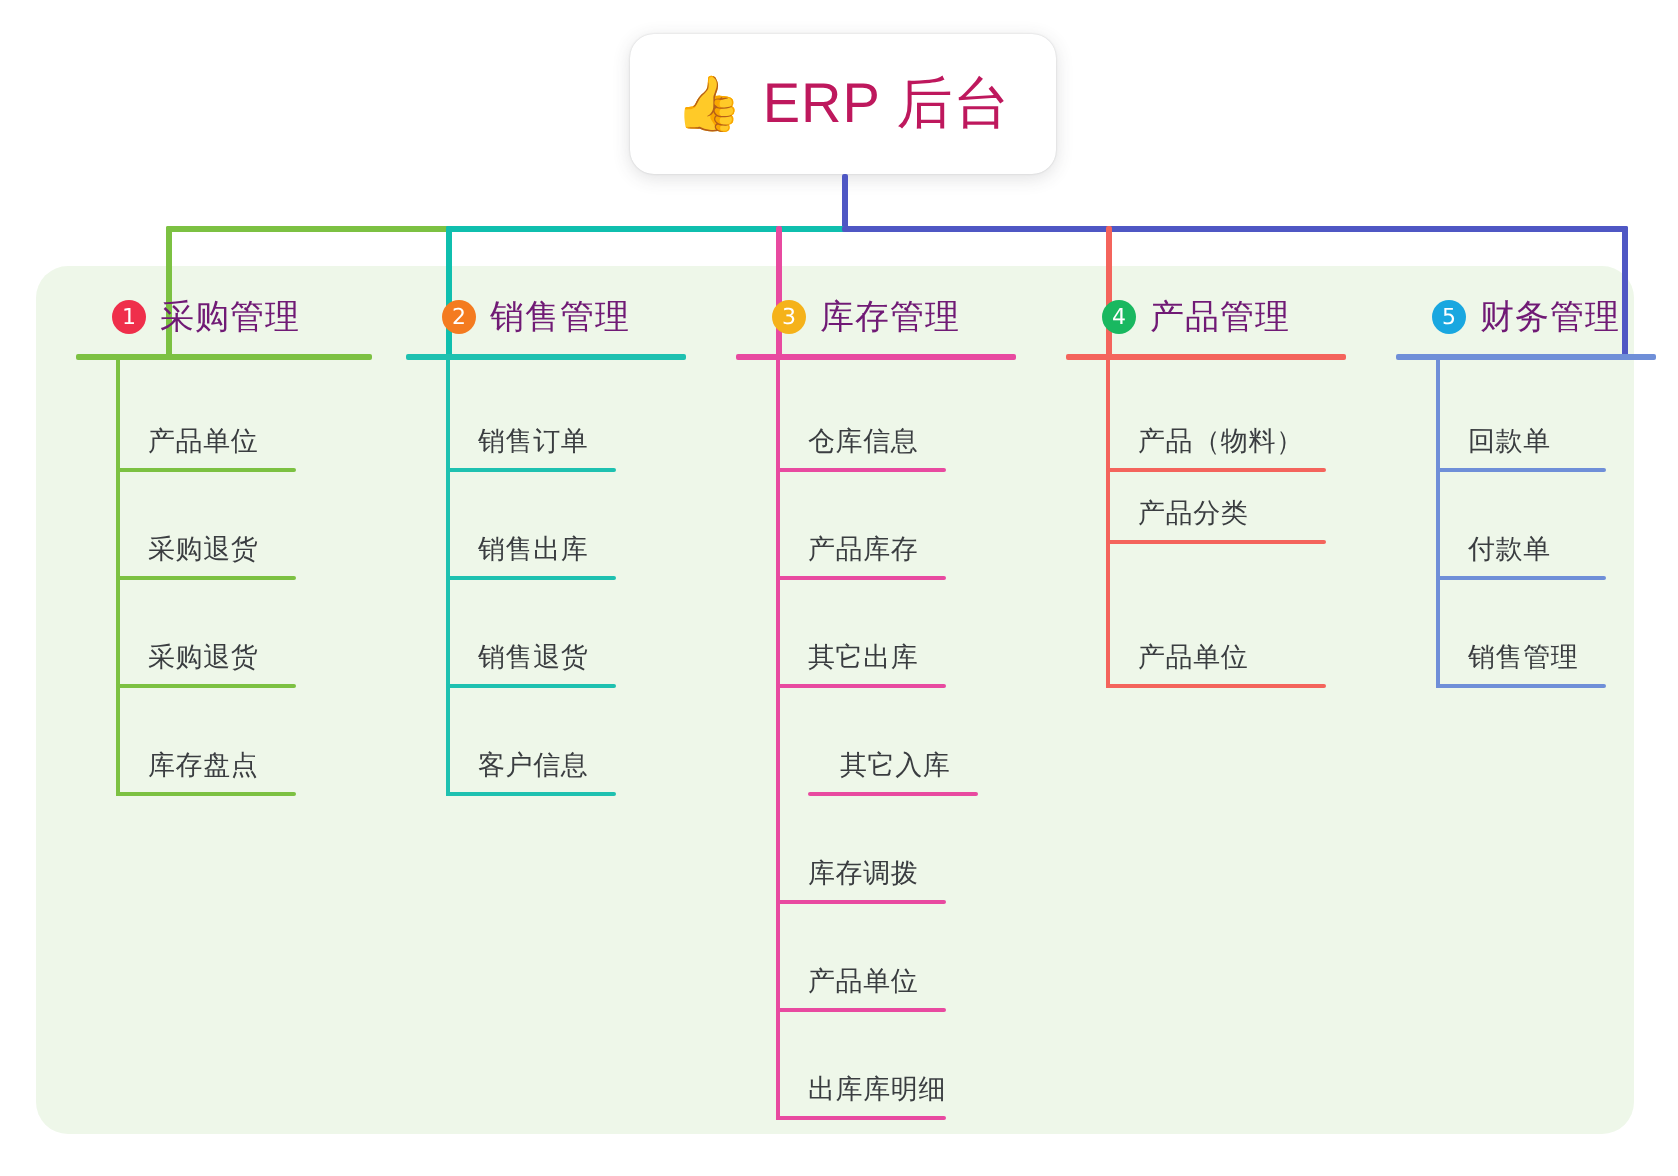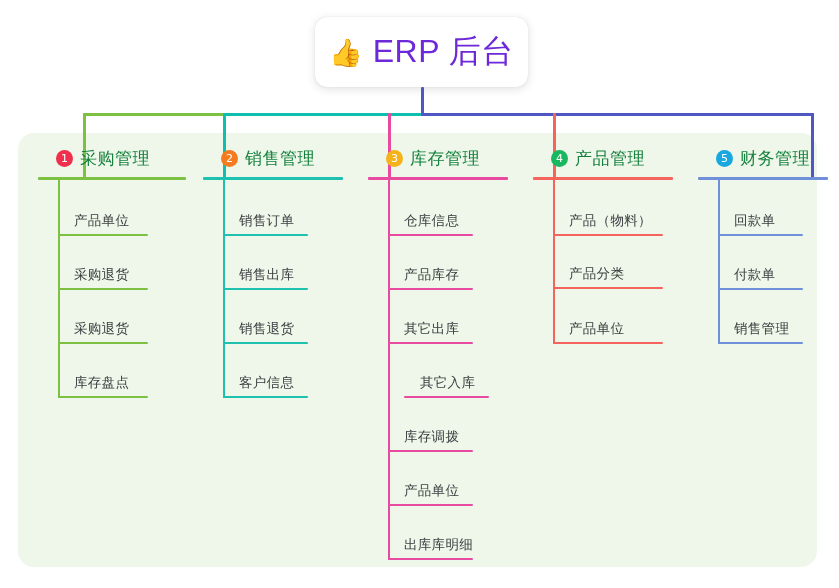--- a/index.html
+++ b/index.html
@@ -39,23 +39,23 @@
     gap: 10px;
     box-sizing: border-box;
   }
   .root-emoji {
     font-family: "DejaVu Sans", sans-serif;
     font-size: 27px;
     line-height: 1;
     color: #f0b429;
   }
   .root-title {
-    font-size: 32px;
+    font-size: 28px;
     letter-spacing: 0.5px;
-    color: #6d28d9;
+    color: #be185d;
     white-space: nowrap;
   }
 
   
   .canvas-panel {
     position: absolute;
     left: 18px;
     top: 133px;
     width: 799px;
     height: 434px;
@@ -94,21 +94,21 @@
     border-radius: 50%;
     color: #ffffff;
     font-size: 11px;
     line-height: 17px;
     text-align: center;
     font-family: "DejaVu Sans", sans-serif;
     flex: 0 0 auto;
   }
   .col-title {
     font-size: 17px;
-    color: #15803d;
+    color: #701a75;
     letter-spacing: 0.5px;
   }
   .col-underline {
     position: absolute;
     height: 3px;
     left: 0;
     top: 32px;
     border-radius: 1px;
   }
   .col-spine {
@@ -253,21 +253,21 @@
         <div class="col-head">
           <span class="badge" style="background: rgb(25, 184, 96);">4</span>
           <span class="col-title">产品管理</span>
         </div>
         <div class="col-underline" style="width: 140px; background: rgb(244, 100, 92);"></div>
         <div class="col-spine" style="height: 165px; background: rgb(244, 100, 92);"></div>
         <div class="leaf" style="top: 55px; width: 110px; height: 36px;">
           <span class="leaf-label">产品（物料）</span>
           <div class="leaf-underline" style="width: 110px; background: rgb(244, 100, 92);"></div>
         </div>
-        <div class="leaf" style="top: 108px; width: 110px; height: 36px; padding-left: 47px;">
+        <div class="leaf" style="top: 91px; width: 110px; height: 36px; padding-left: 47px;">
           <span class="leaf-label">产品分类</span>
           <div class="leaf-underline" style="width: 110px; background: rgb(244, 100, 92);"></div>
         </div>
         <div class="leaf" style="top: 163px; width: 110px; height: 36px; text-align: center;">
           <span class="leaf-label">产品单位</span>
           <div class="leaf-underline" style="width: 110px; background: rgb(244, 100, 92);"></div>
         </div>
       </div>
       <div class="column" style="left: 698px;">
         <div class="col-head">

